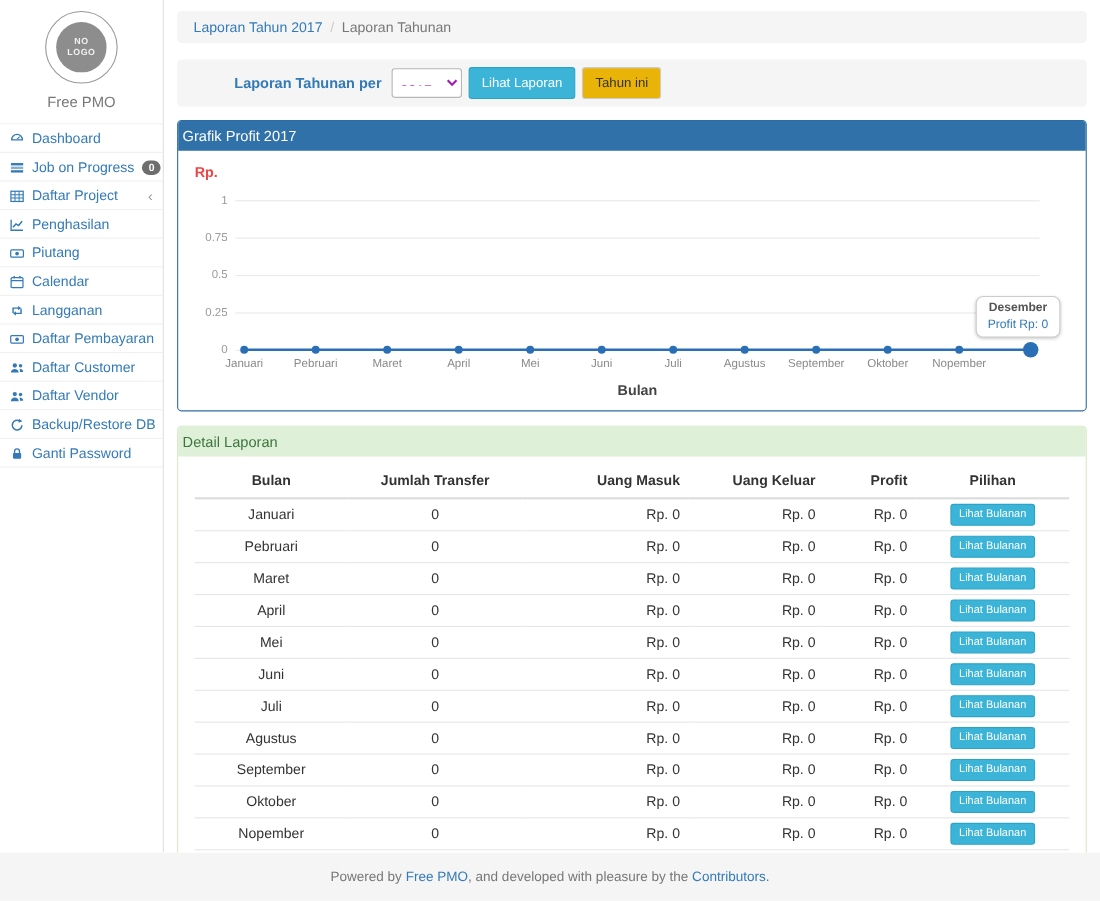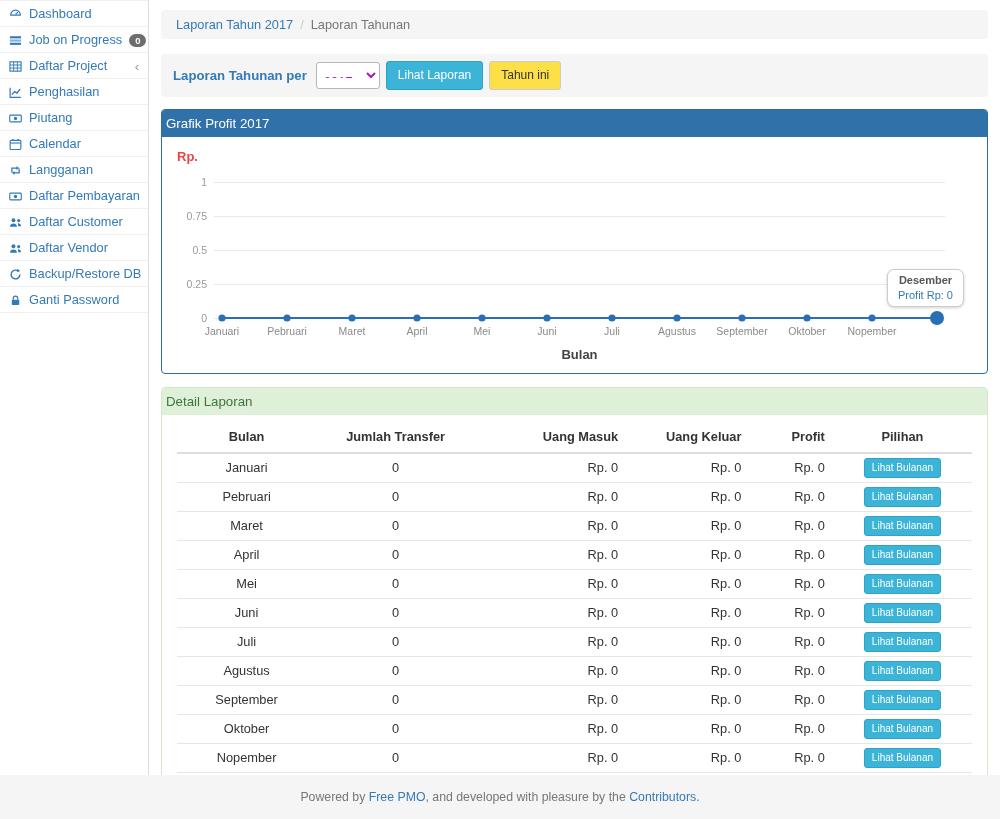--- a/index.html
+++ b/index.html
@@ -52,31 +52,31 @@
     background:#f5f5f5; border-radius:4px; padding:7px 15px;
     font-size:12.8px; color:#777; margin-bottom:15px;
   }
   .breadcrumb a { color:#337ab7; }
   .breadcrumb .sep { margin:0 7px; color:#ccc; }
 
   .filter-bar {
     background:#f5f5f5; border-radius:4px; padding:7px 12px;
     display:flex; align-items:center; gap:6px; margin-bottom:12px;
   }
-  .filter-label { color:#337ab7; font-weight:bold; font-size:13.2px; margin-right:3px; }
+  .filter-label { color:#337ab7; font-weight:bold; font-size:13.2px; margin-right:3px;margin-left:40px; }
   .year-select {
     width:64px; height:27px; border:1px solid #b7b7b7; border-radius:3px;
     background:#fff; font-size:13px; color:#a21caf; font-family:inherit; padding:10px 3px;
   }
   .btn {
     font-size:12px; border-radius:3px; padding:5px 11px; line-height:1.4;
     border:1px solid transparent; cursor:pointer; font-family:inherit;
   }
   .btn-info  { background:#3cb4d8; border-color:#2da3c7; color:#fff; }
-  .btn-default { background:#fde047; border-color:#ccc; color:#333; }
+  .btn-default { background:#eab308; border-color:#ccc; color:#333; }
 
   .panel { border:1px solid; border-radius:4px; margin-bottom:13px; background:#fff; }
   .panel-heading { padding:6px 4px; font-size:13.3px; border-top-left-radius:3px; border-top-right-radius:3px; }
   .panel-primary { border-color:#2e6da4; }
   .panel-primary .panel-heading { background:#3071a9; color:#fff; }
   .panel-success { border-color:#d6e9c6; }
   .panel-success .panel-heading { background:#dff0d8; color:#3c763d; }
 
   
   .chart-body { position:relative; height:236px; }
@@ -112,20 +112,29 @@
     font-size:12.3px; color:#777; padding-top:15px;
   }
   .footer a { color:#337ab7; }
 </style>
 </head>
 <body>
 
 <div class="main-row">
 
   <div class="sidebar">
+    <div class="logo-wrap">
+      <div class="logo-outer">
+        <div class="logo-badge">
+          <span>NO</span>
+          <span>LOGO</span>
+        </div>
+      </div>
+      <div class="brand">Free PMO</div>
+    </div>
     <div id="sidebar-menu">
         <div class="side-item">
           <span class="icon">
             <svg viewBox="0 0 14 14">
               <path d="M7 2.3A5.2 5.2 0 0 0 1.8 7.7h10.4A5.2 5.2 0 0 0 7 2.3z" fill="none" stroke="currentColor" stroke-width="1.3"></path>
               <line x1="7" y1="7" x2="9.6" y2="4.5" stroke="currentColor" stroke-width="1.2"></line>
             </svg>
           </span>
           <span>Dashboard</span>
         </div>

